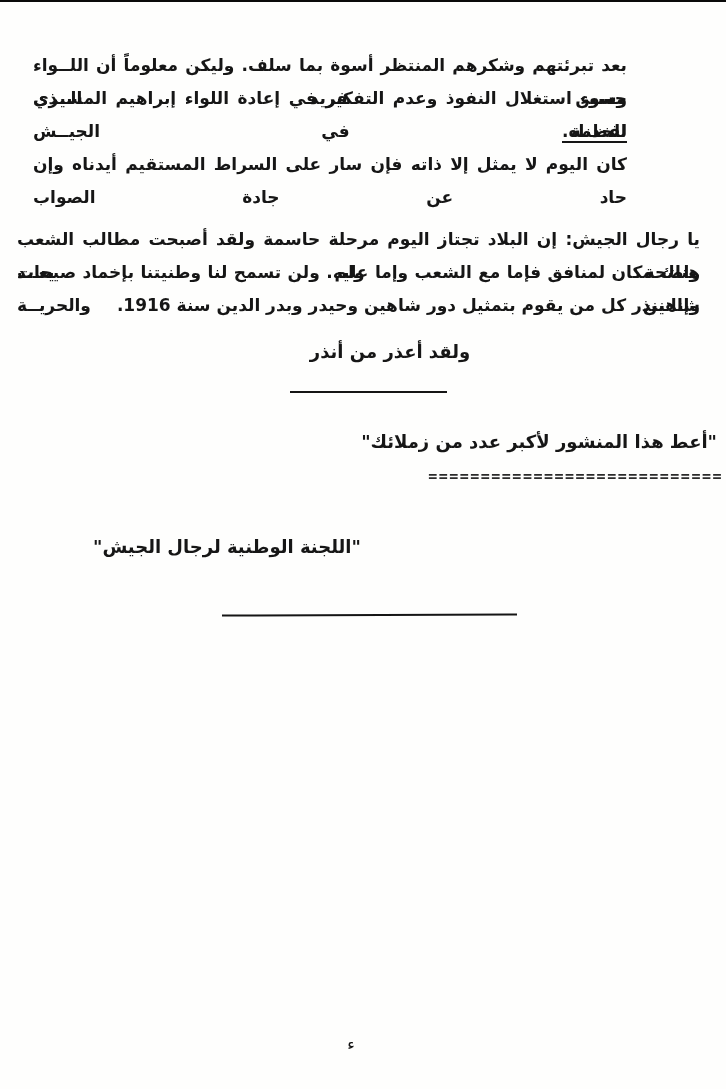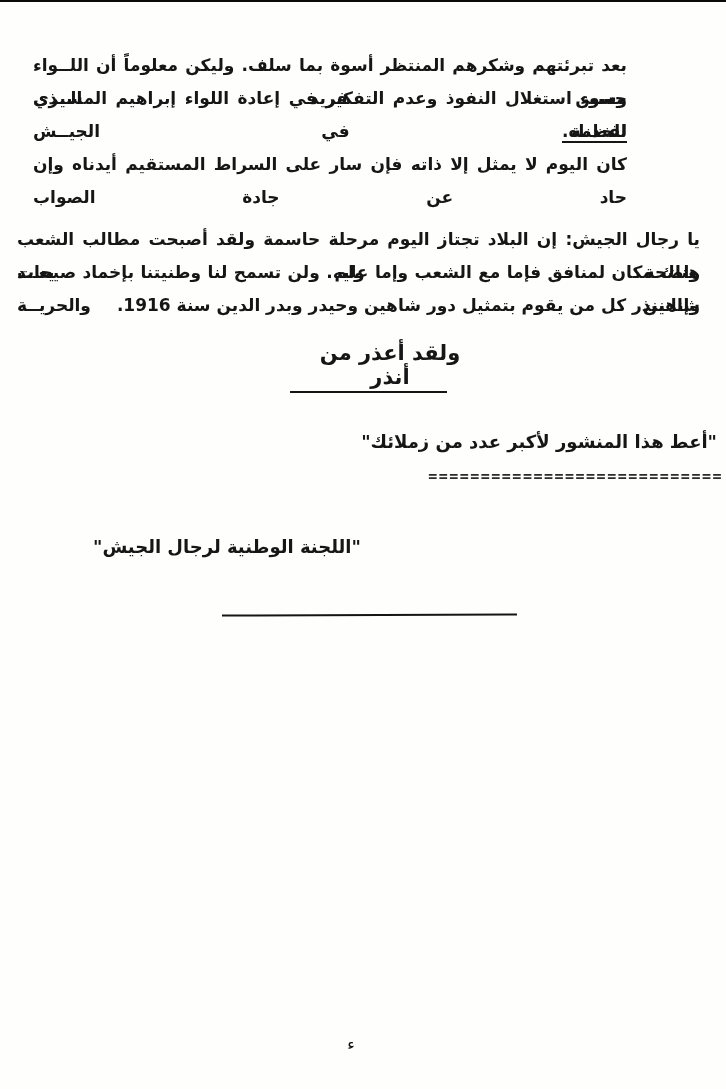--- a/index.html
+++ b/index.html
@@ -29,21 +29,21 @@
     text-align-last: justify;
   }
   .ln.rline { text-align: right; text-align-last: right; }
   .u {
     text-decoration: underline;
     text-underline-offset: 4px;
     text-decoration-thickness: 2px;
   }
   .motto {
     position: absolute; left: 300px; top: 341px; width: 180px;
-    direction: rtl; text-align: center; font-size: 21px;
+    direction: rtl; text-align: center; font-size: 18px;
   }
   .rule { position: absolute; background: #151515; }
   .motto-rule { left: 290px; top: 391px; width: 157px; height: 2px; }
   .distribute {
     position: absolute; right: 9px; top: 431px;
     direction: rtl; text-align: right; font-size: 18px;
   }
   .dashes {
     position: absolute; right: 3px; top: 467px;
     font-family: "DejaVu Sans Mono", monospace;

